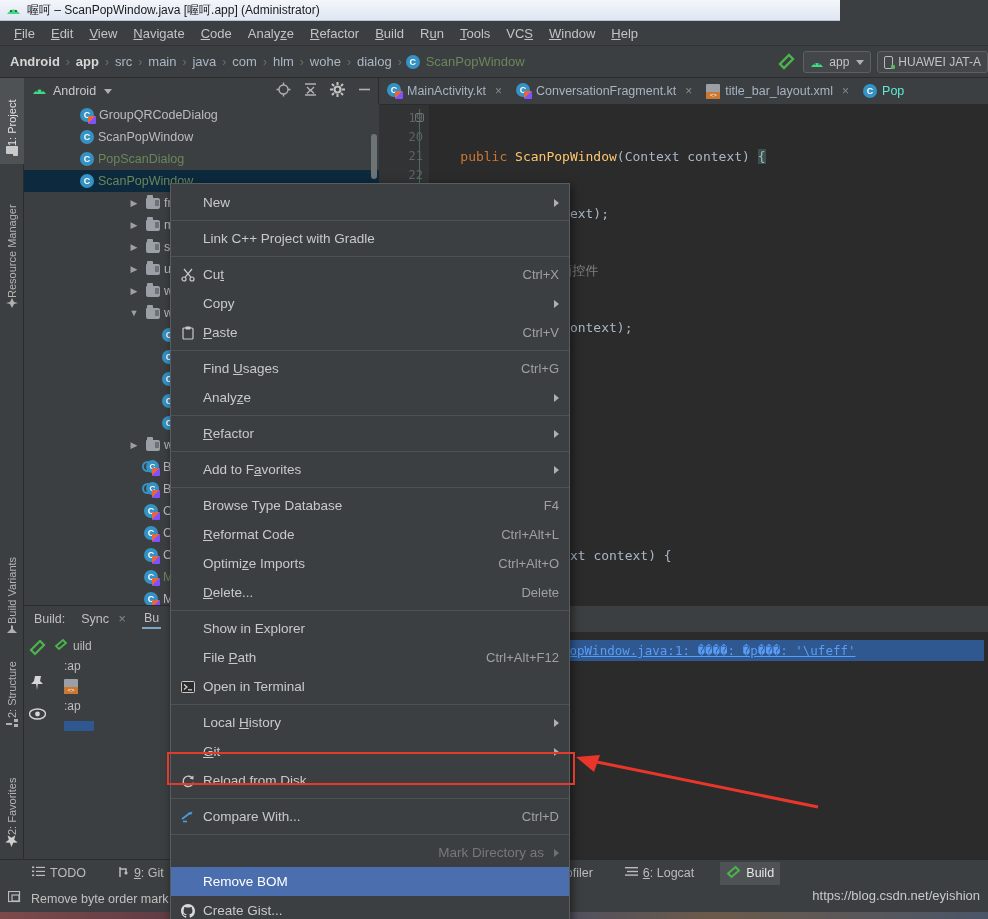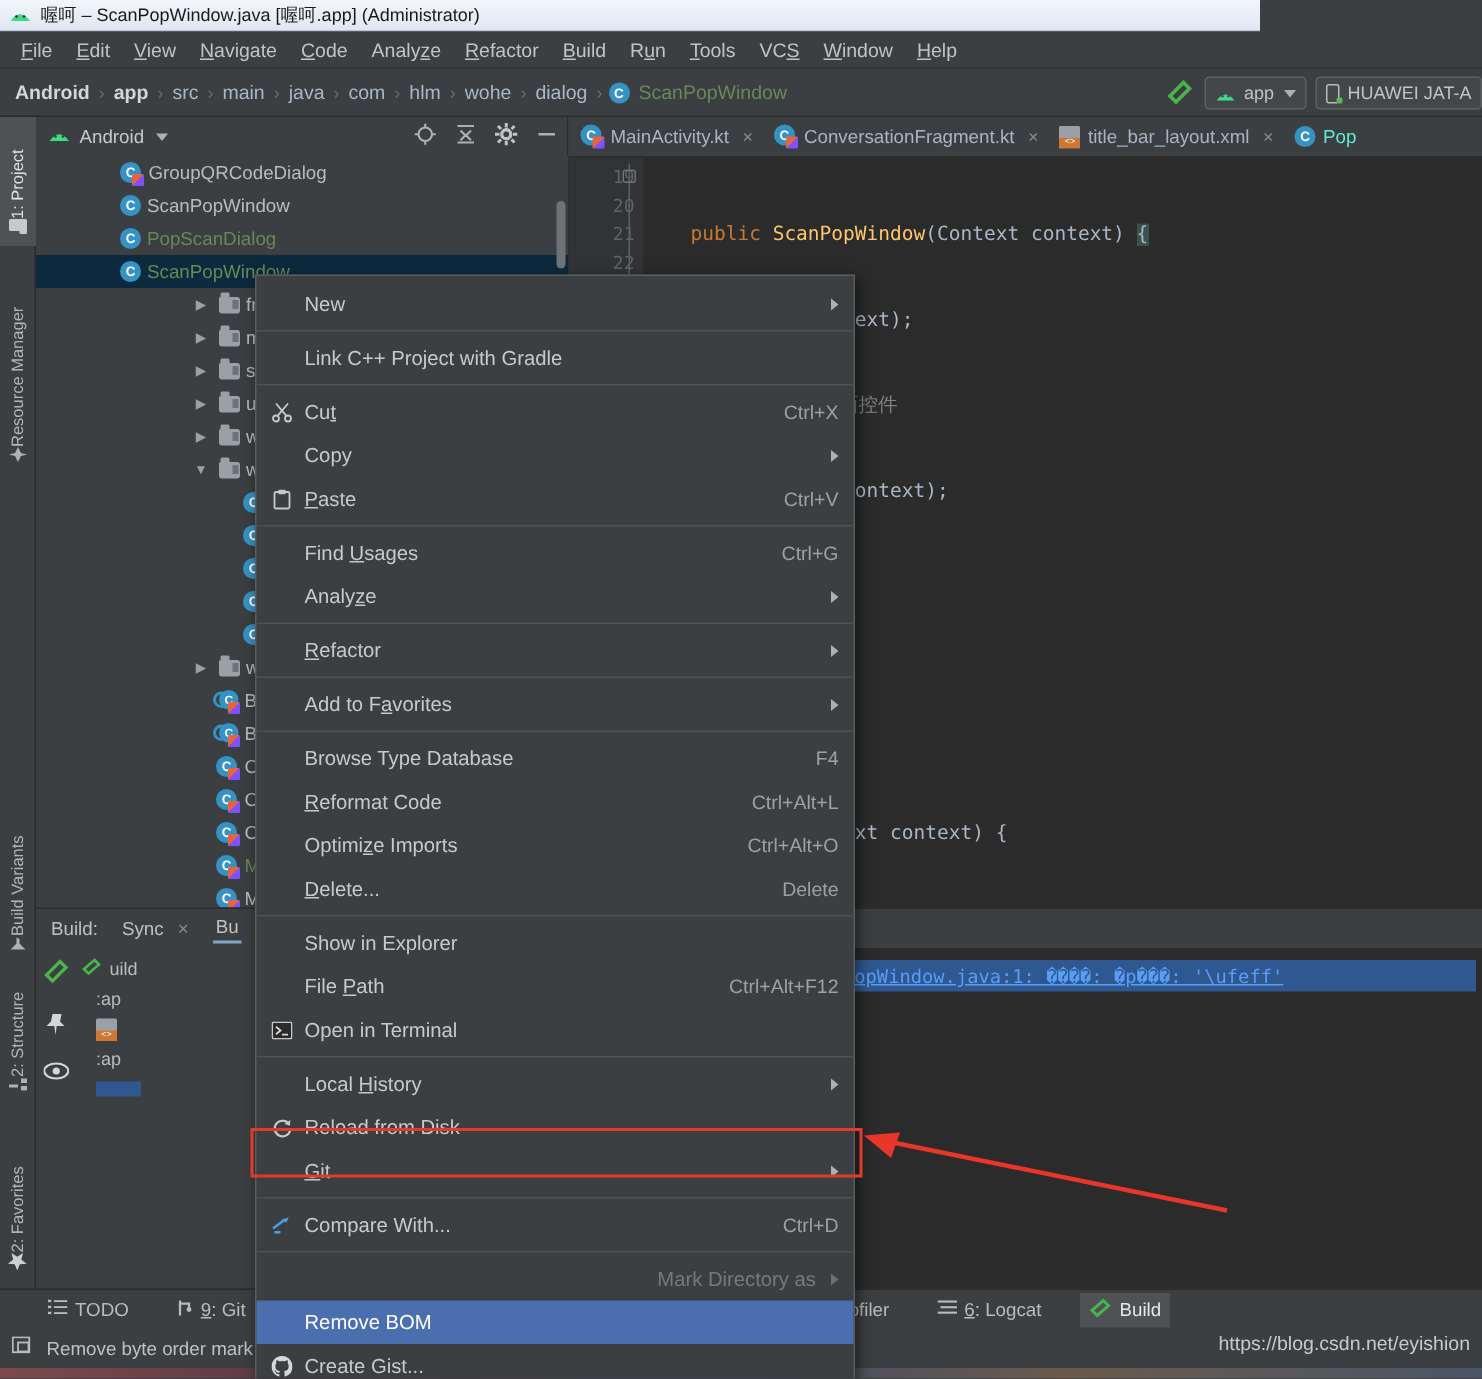--- a/index.html
+++ b/index.html
@@ -806,33 +806,33 @@
     </div>
     <div class="msep"></div>
 
     <div class="mrow">
       <span class="micon"></span>
       <span class="mlabel">Local <u>H</u>istory</span>
       <span class="msub"></span>
     </div>
 
     <div class="mrow">
+      <span class="micon"></span>
+      <span class="mlabel"><u>G</u>it</span>
+      <span class="msub"></span>
+    </div>
+
+    <div class="mrow">
       <span class="micon">
         <svg width="14" height="14" viewBox="0 0 14 14">
             <path d="M12 5 A5.2 5.2 0 1 0 12.4 8.6" fill="none" stroke="#c9c9c9" stroke-width="1.4"></path>
             <path d="M12.6 1.6 L12.2 5.4 L8.6 4.4 Z" fill="#c9c9c9"></path>
           </svg>
       </span>
       <span class="mlabel">Reload from Disk</span>
-    </div>
-
-    <div class="mrow">
-      <span class="micon"></span>
-      <span class="mlabel"><u>G</u>it</span>
-      <span class="msub"></span>
     </div>
     <div class="msep"></div>
 
     <div class="mrow">
       <span class="micon">
         <svg width="14" height="14" viewBox="0 0 14 14">
             <path d="M1 9 L9 3" stroke="#4a9de0" stroke-width="1.6"></path>
             <path d="M11.5 1.5 L10 5 L6.5 3.3 Z" fill="#4a9de0"></path>
             <path d="M2 11.5 L6 11.5" stroke="#4a9de0" stroke-width="1.6"></path>
           </svg>

